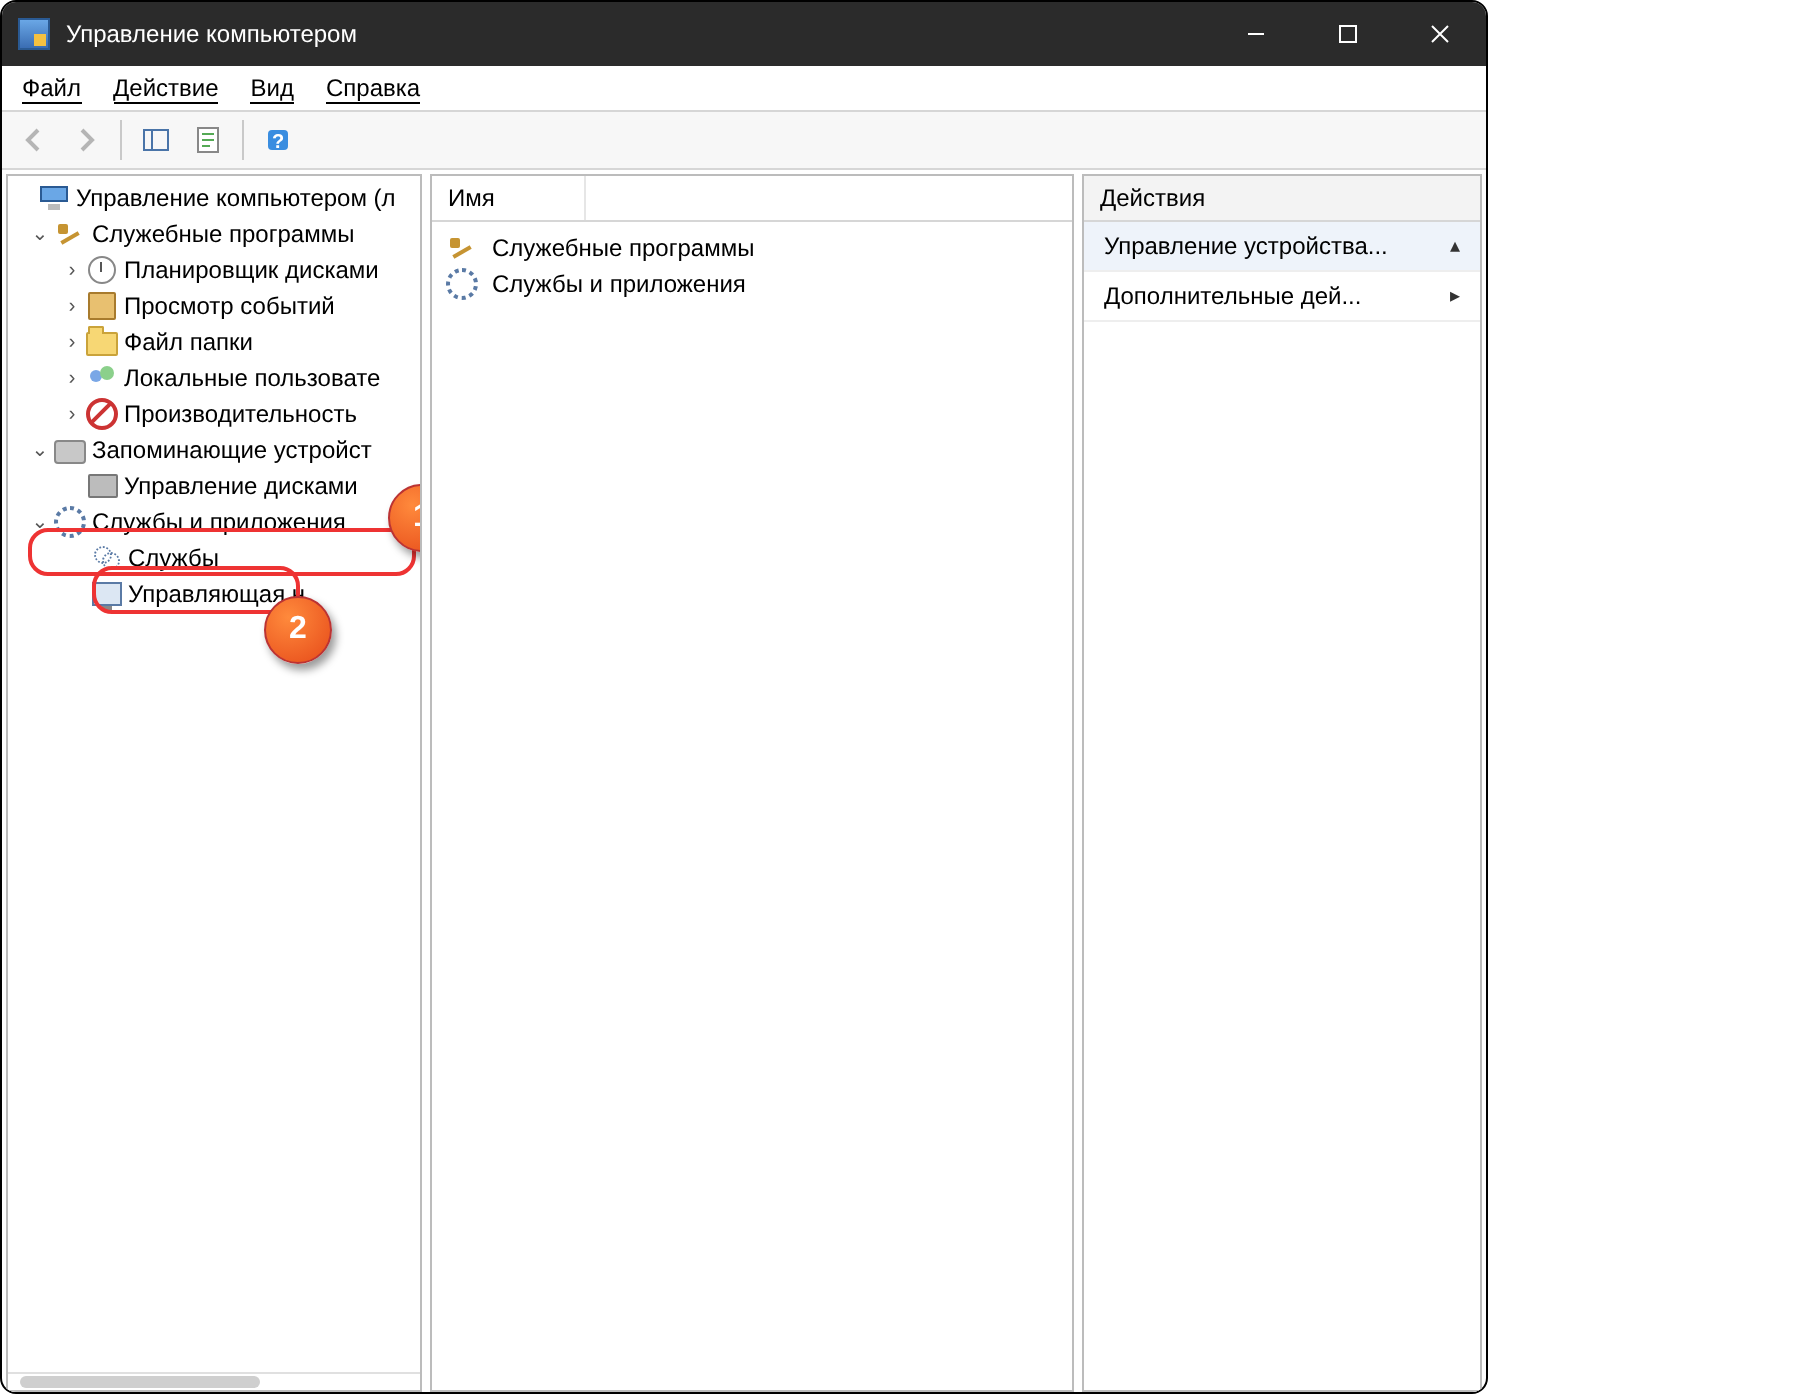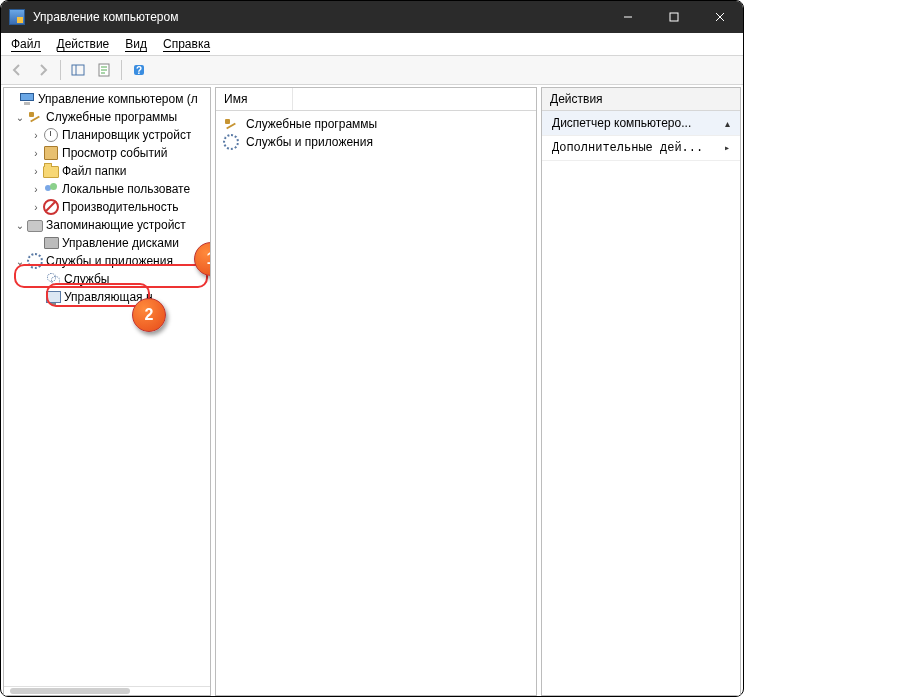--- a/index.html
+++ b/index.html
@@ -40,21 +40,21 @@
 
 .center-panel{flex:1;display:flex;flex-direction:column;}
 .colhdr{height:22px;border-bottom:1px solid #d6d6d6;background:#fff;display:flex;align-items:flex-start;}
 .colhdr .ch{padding:0 8px;height:100%;display:flex;align-items:center;border-right:1px solid #e6e6e6;min-width:60px;}
 .clist{padding:4px 6px;}
 .citem{display:flex;align-items:center;height:18px;gap:4px;}
 
 .actions-panel{width:200px;flex:0 0 200px;display:flex;flex-direction:column;}
 .actions-hdr{height:22px;background:#f3f3f3;border-bottom:1px solid #d6d6d6;padding:0 8px;display:flex;align-items:center;font-weight:400;}
 .act-row{height:24px;display:flex;align-items:center;justify-content:space-between;padding:0 10px;border-bottom:1px solid #eee;background:#eef3fa;}
-.act-row.plain{background:#fff;font-family:Liberation Mono, monospace;}
+.act-row.plain{background:#fff;}
 .act-row .arr{font-size:10px;color:#333;}
 
 
 .i-folder{width:14px;height:10px;background:#f7d774;border:1px solid #caa33a;border-radius:1px;position:relative;top:1px;}
 .i-folder::before{content:"";position:absolute;top:-4px;left:0;width:6px;height:3px;background:#f7d774;border:1px solid #caa33a;border-bottom:none;border-radius:1px 1px 0 0;}
 .i-clock{width:12px;height:12px;border:1px solid #888;border-radius:50%;position:relative;background:#fff;}
 .i-clock::after{content:"";position:absolute;left:5px;top:2px;width:1px;height:5px;background:#555;}
 .i-book{width:12px;height:12px;background:#e8c070;border:1px solid #a87b2d;border-radius:1px;}
 .i-users{width:13px;height:12px;position:relative;}
 .i-users::before{content:"";position:absolute;left:0;top:2px;width:6px;height:6px;border-radius:50%;background:#7aa7e6;}
@@ -165,21 +165,21 @@
           <span class="ic">
               <span class="i-tool"></span>
             </span>
           <span class="lbl">Служебные программы</span>
         </div>
         <div class="node" style="padding-left:24px">
           <span class="exp">›</span>
           <span class="ic">
               <span class="i-clock"></span>
             </span>
-          <span class="lbl">Планировщик устройст</span>
+          <span class="lbl">Планировщик дисками</span>
         </div>
         <div class="node" style="padding-left:24px">
           <span class="exp">›</span>
           <span class="ic">
               <span class="i-book"></span>
             </span>
           <span class="lbl">Просмотр событий</span>
         </div>
         <div class="node" style="padding-left:24px">
           <span class="exp">›</span>
@@ -271,21 +271,21 @@
           <span>Службы и приложения</span>
         </div>
       </div>
     </div>
 
     <div class="panel actions-panel">
       <div class="actions-hdr">
           <span>Действия</span>
         </div>
       <div class="act-row">
-        <span>Диспетчер компьютеро...</span>
+        <span>Управление устройства...</span>
         <span class="arr">▴</span>
       </div>
       <div class="act-row plain">
         <span>Дополнительные дей...</span>
         <span class="arr">▸</span>
       </div>
     </div>
 
   </div>
 </div>

